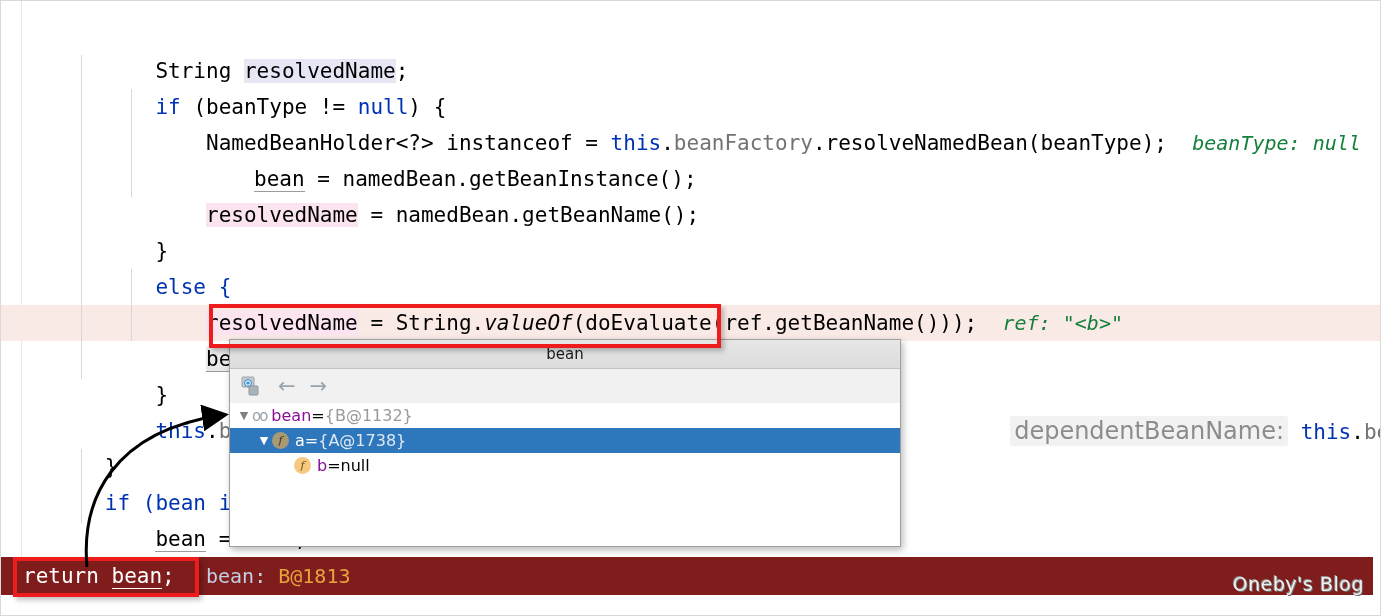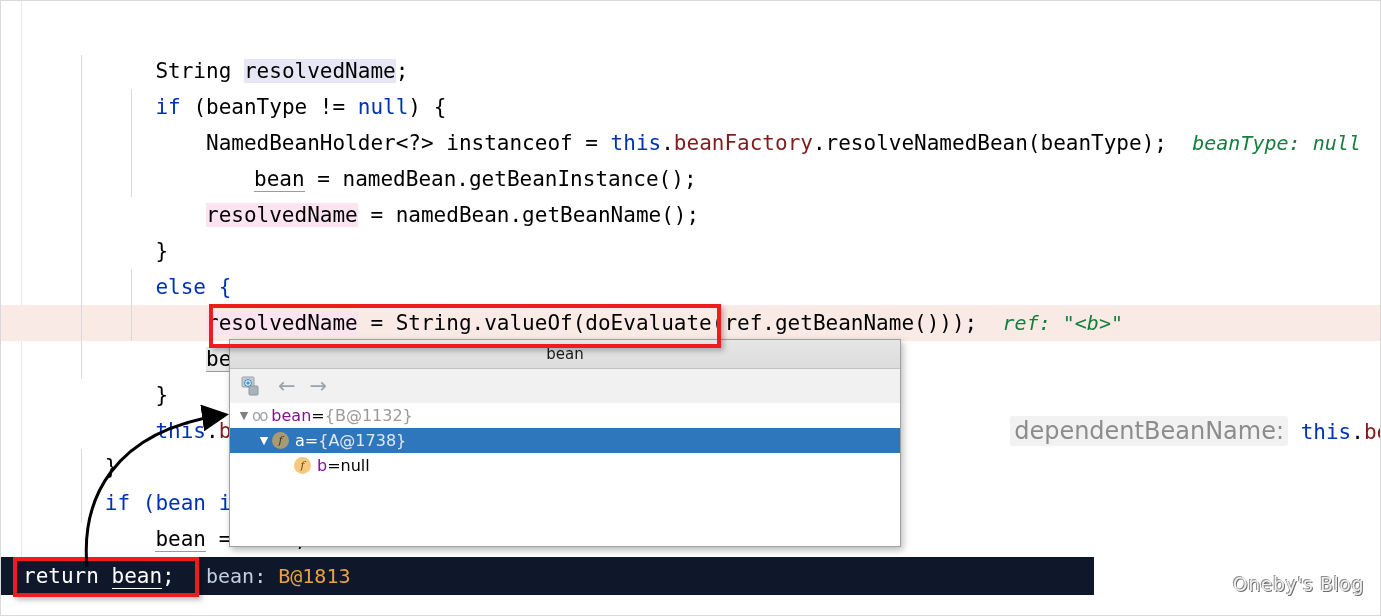--- a/index.html
+++ b/index.html
@@ -34,37 +34,37 @@
     color:#000000;
     letter-spacing:0px;
   }
   .code-line .txt{display:inline-block;padding-left:28px;}
   .exec-line{background:#faeae6;}
   .indent-guide{
     position:absolute;width:1px;background:#d8d8d8;
   }
   
   .kw{color:#0033b3;}
-  .fld{color:#7f1d1d;}
-  .ital{}
+  .fld{color:#737373;}
+  .ital{font-style:italic;}
   .hl-read{background:#e6e6f5;}
   .hl-write{background:#fbe4ef;}
   .under{border-bottom:1px solid #9b9b9b;}
   .hint{
     color:#15803d;font-style:italic;font-size:20px;
   }
   .param-hint{
     background:#f2f2f2;color:#8c8c8c;border-radius:3px;
     font-family:"DejaVu Sans", sans-serif;
     font-style:normal;font-size:24px;padding:1px 4px;
   }
   
   .exec-bar{
-    position:absolute;left:0;top:556px;width:1093px;height:38px;
-    background:#0f172a;
+    position:absolute;left:0;top:556px;width:1372px;height:38px;
+    background:#7f1d1d;
     text-align:center;
   }
   .exec-bar .code{
     position:absolute;left:22px;top:0;height:38px;line-height:38px;
     font-family:"DejaVu Sans Mono", monospace;font-size:21px;color:#ffffff;
     white-space:pre;
   }
   .exec-bar .code u{text-decoration:none;border-bottom:1px solid #ffffff;}
   .exec-bar .val{
     position:absolute;left:205px;top:0;height:38px;line-height:38px;

